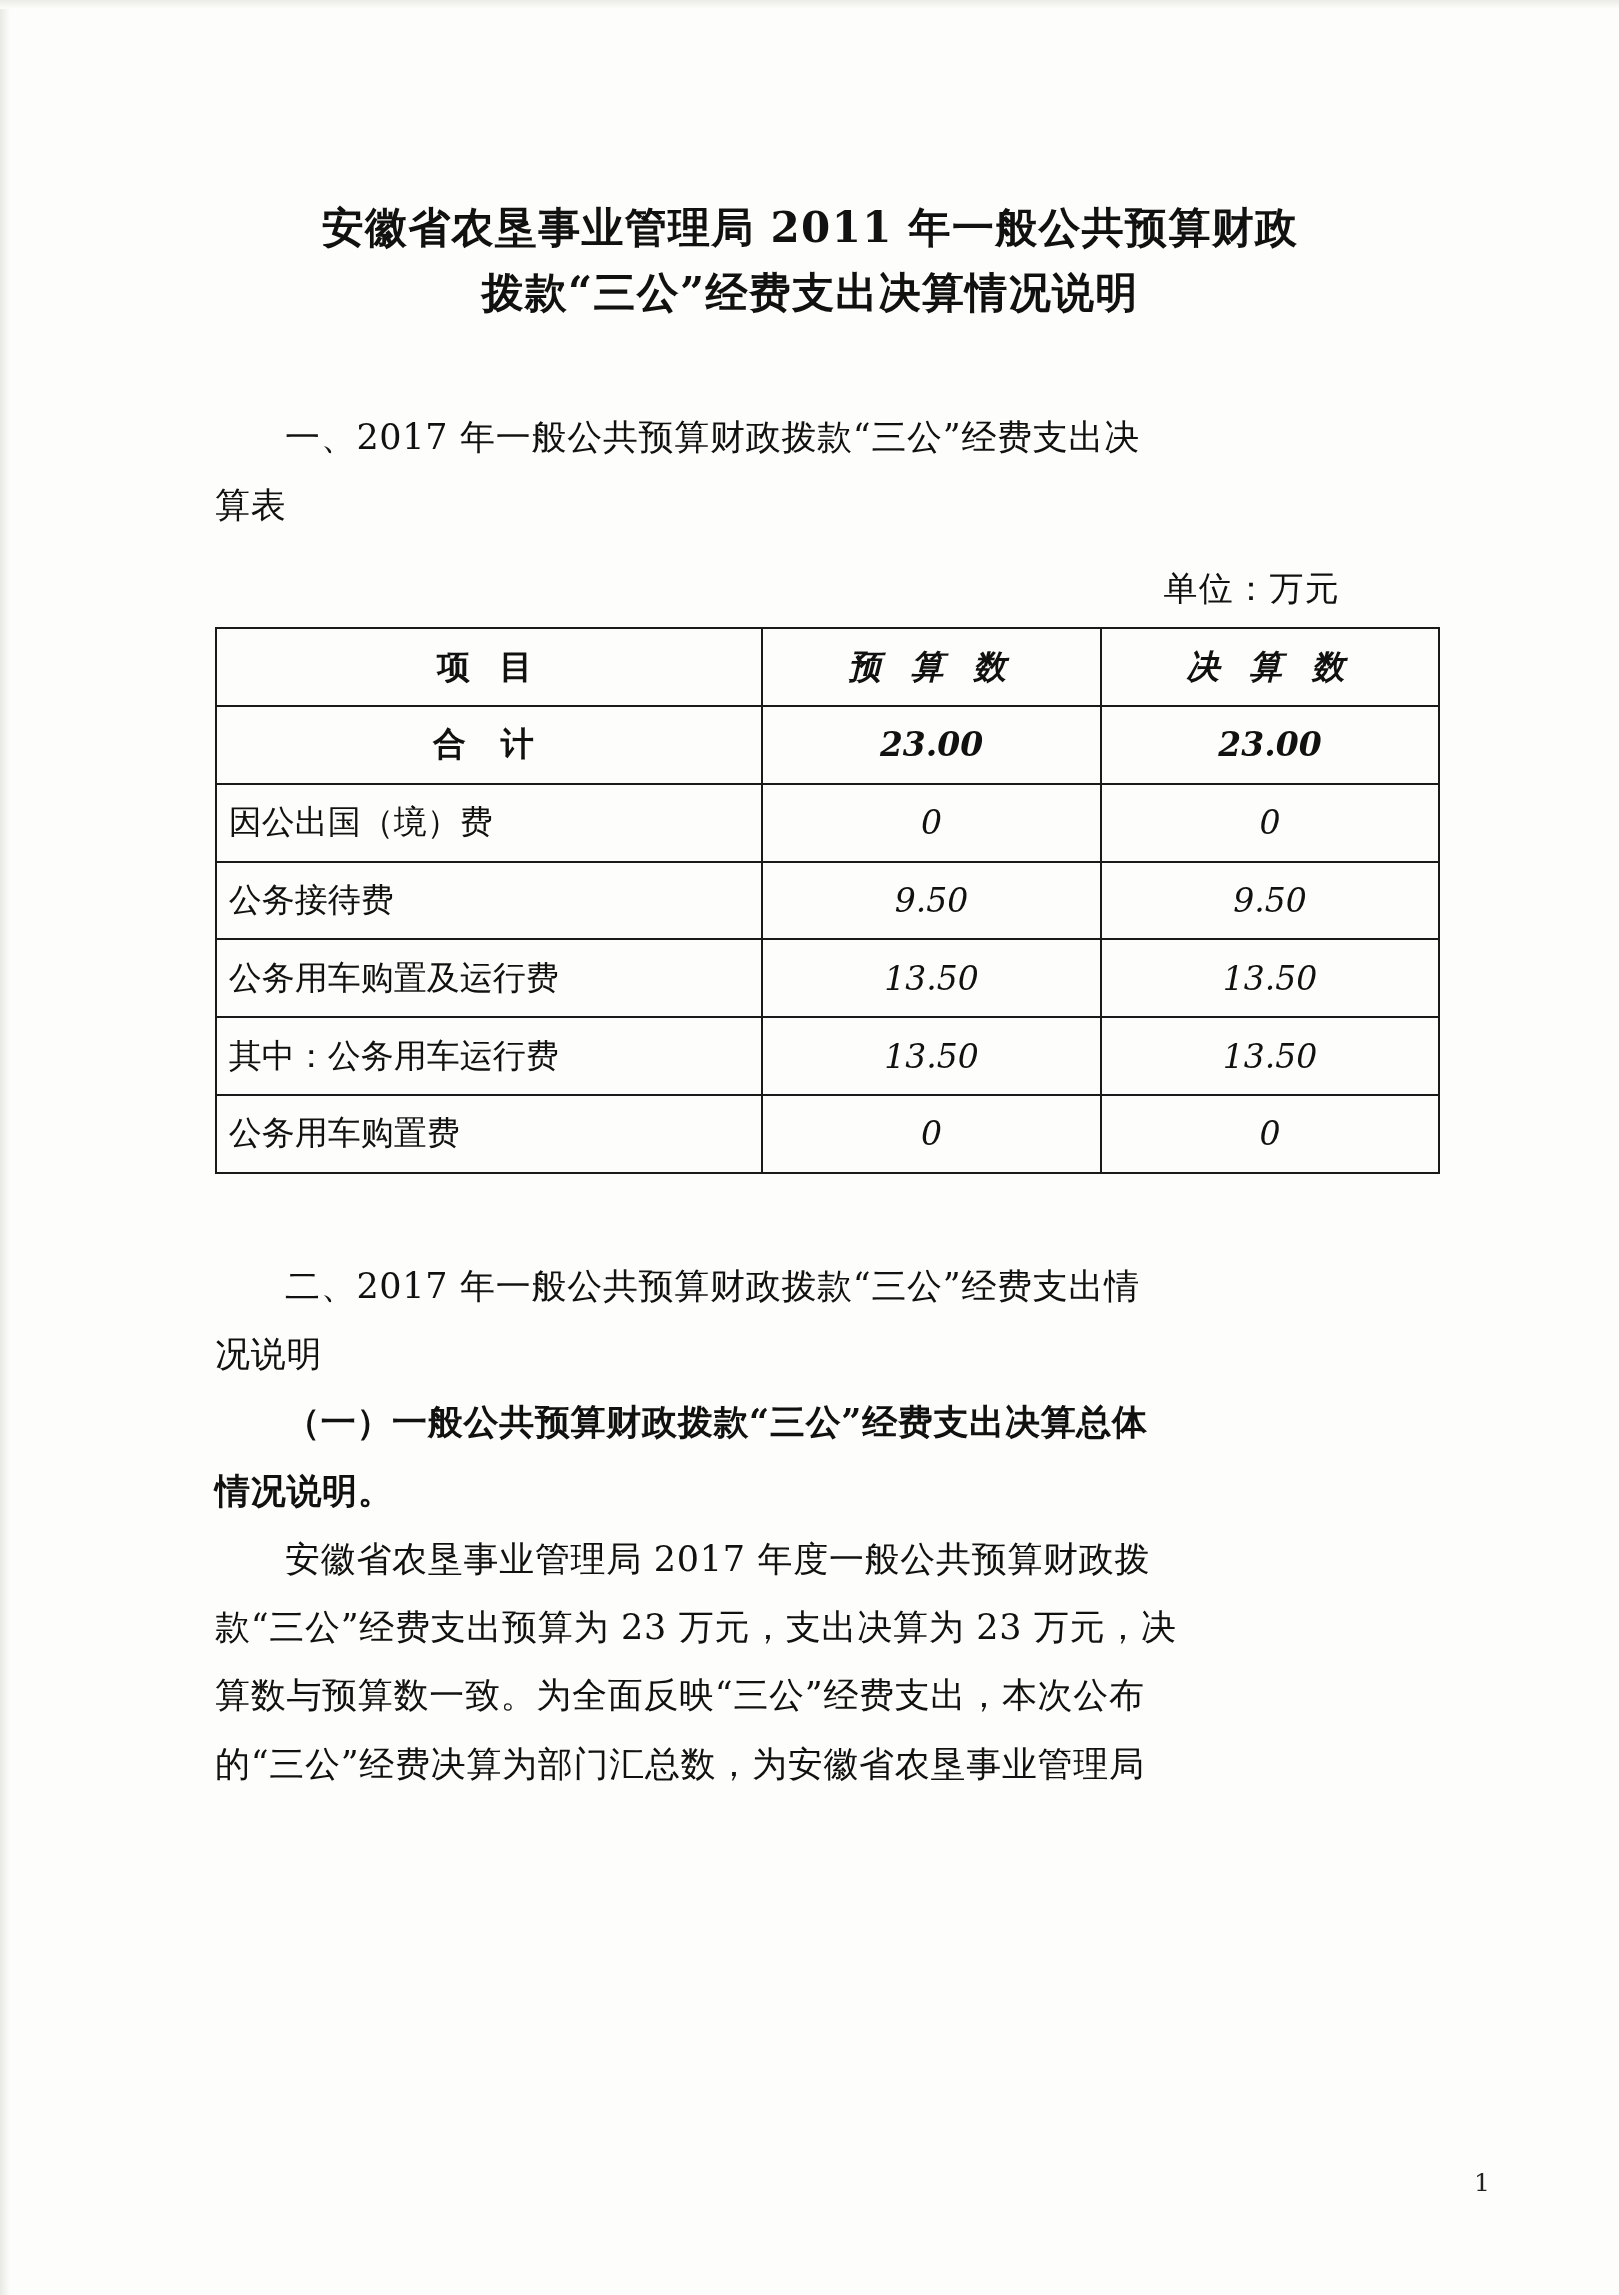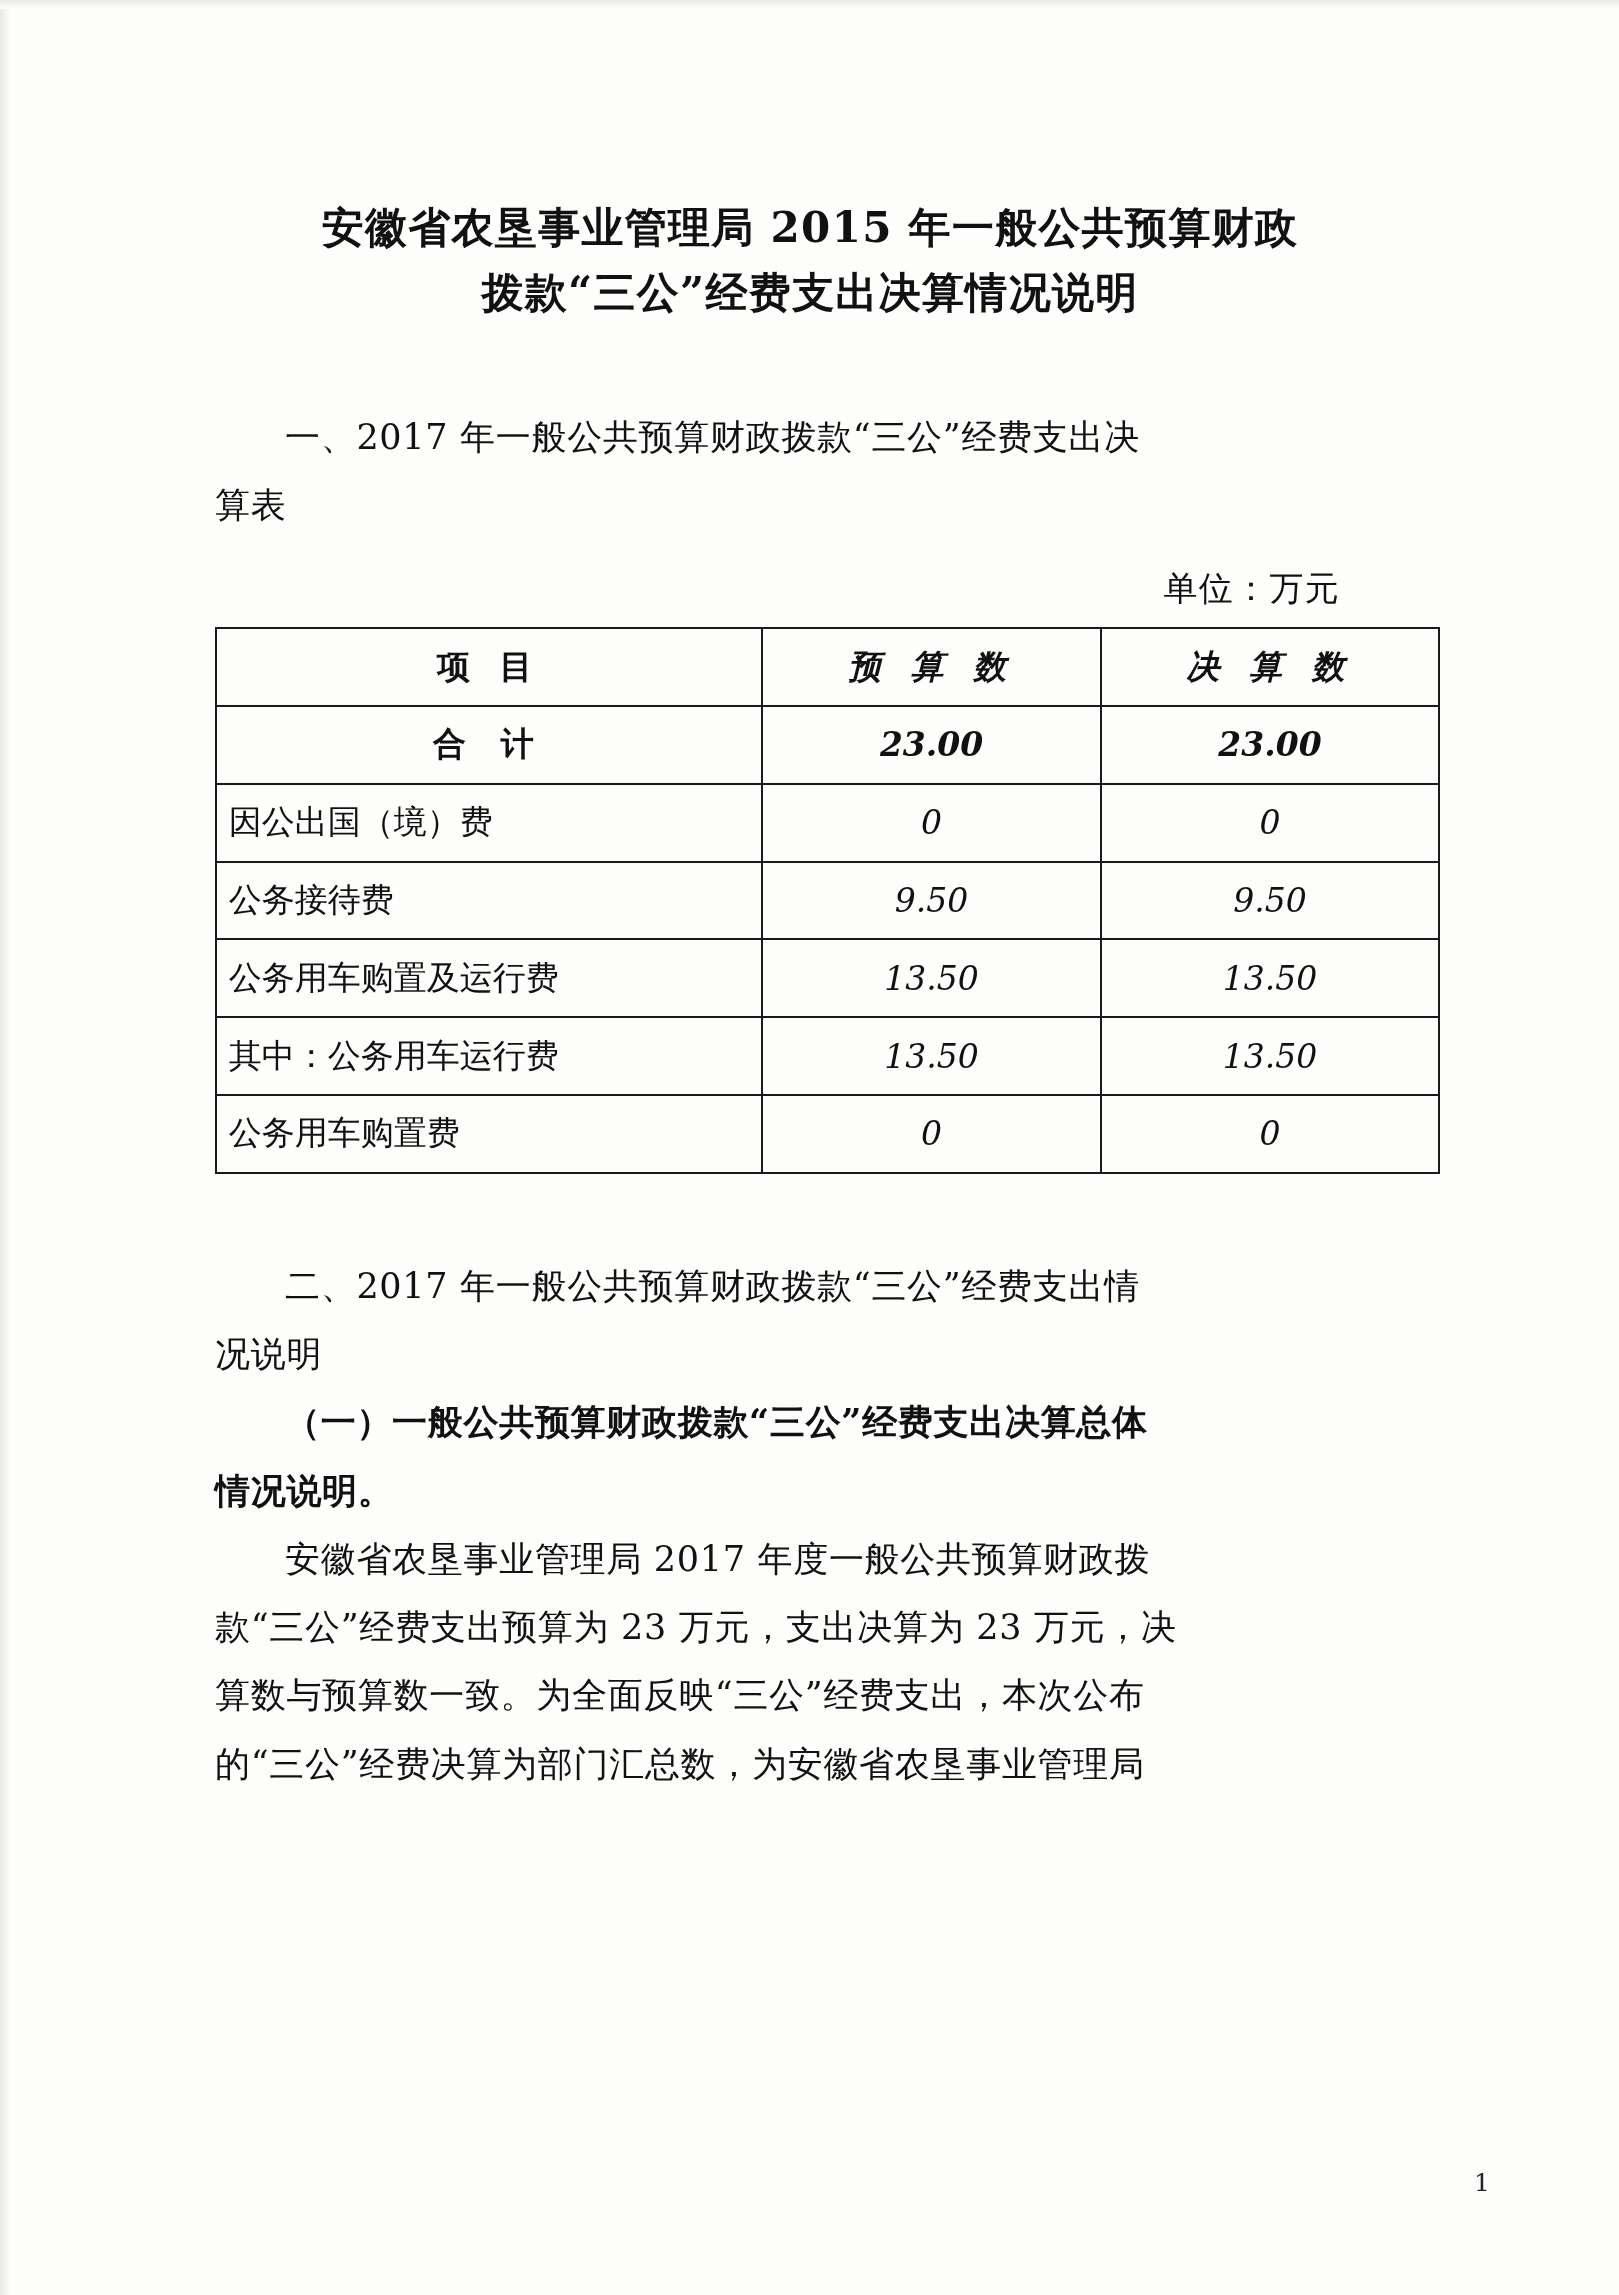--- a/index.html
+++ b/index.html
@@ -123,21 +123,21 @@
   }
 </style>
 </head>
 <body>
 
 <div class="page">
   <div class="scan-edge-left"></div>
   <div class="scan-edge-top"></div>
 
   <div class="doc-title">
-    <span class="line">安徽省农垦事业管理局 2015 年一般公共预算财政</span>
+    <span class="line">安徽省农垦事业管理局 2011 年一般公共预算财政</span>
     <span class="line">拨款“三公”经费支出决算情况说明</span>
   </div>
 
   <div class="spacer-lg"></div>
 
   <p class="para indent">一、2017 年一般公共预算财政拨款“三公”经费支出决</p>
   <p class="para">算表</p>
 
   <div class="spacer-sm"></div>
 

